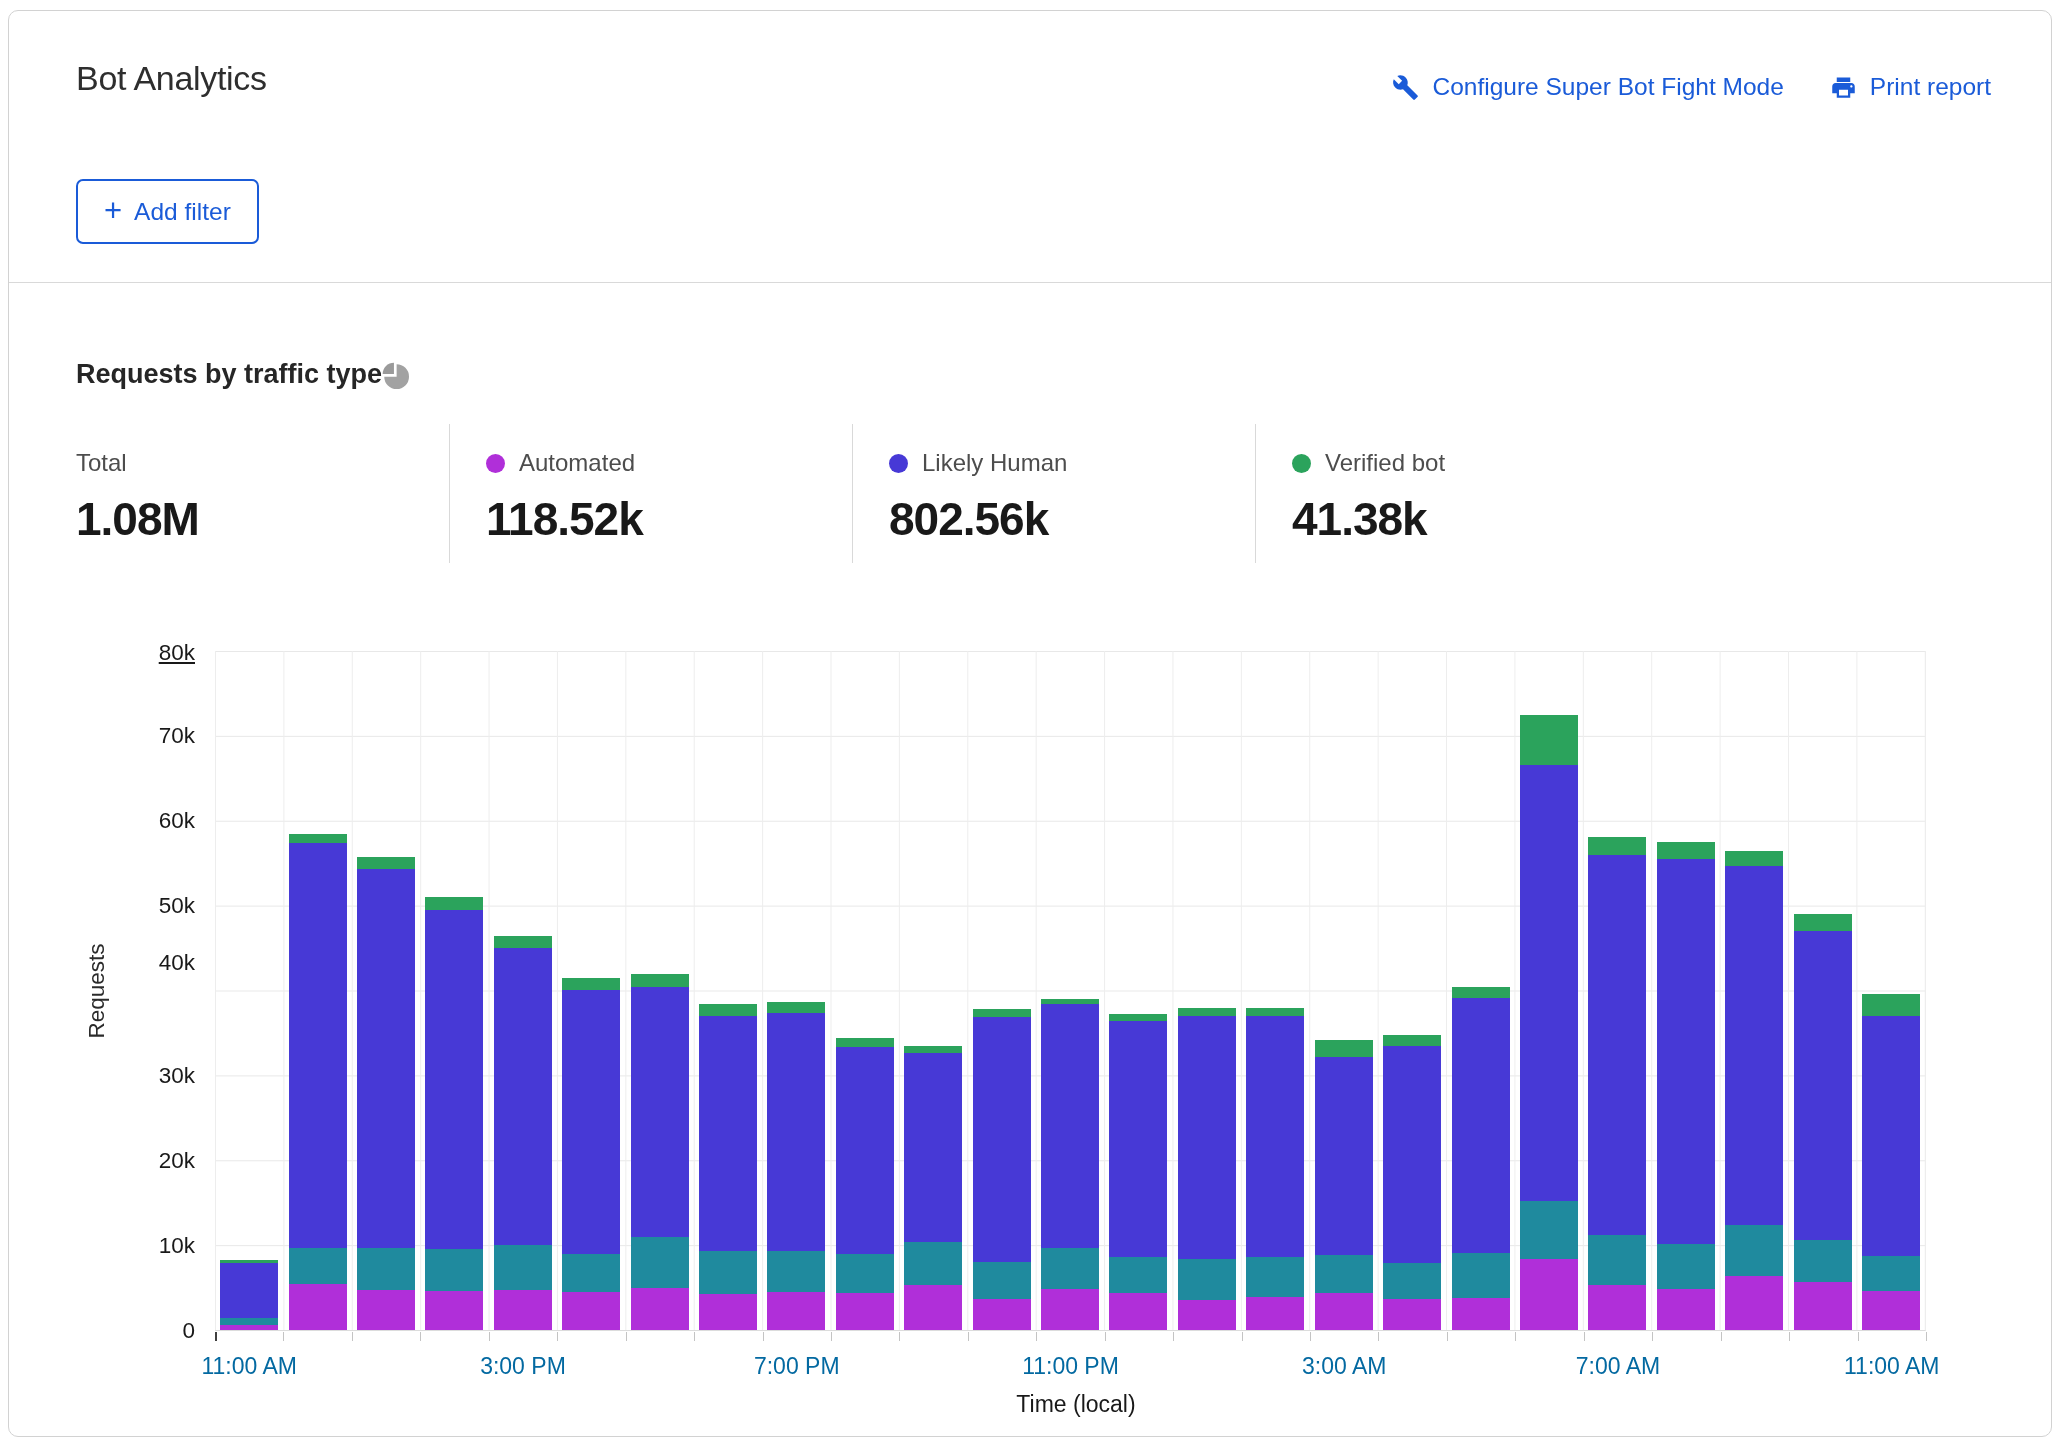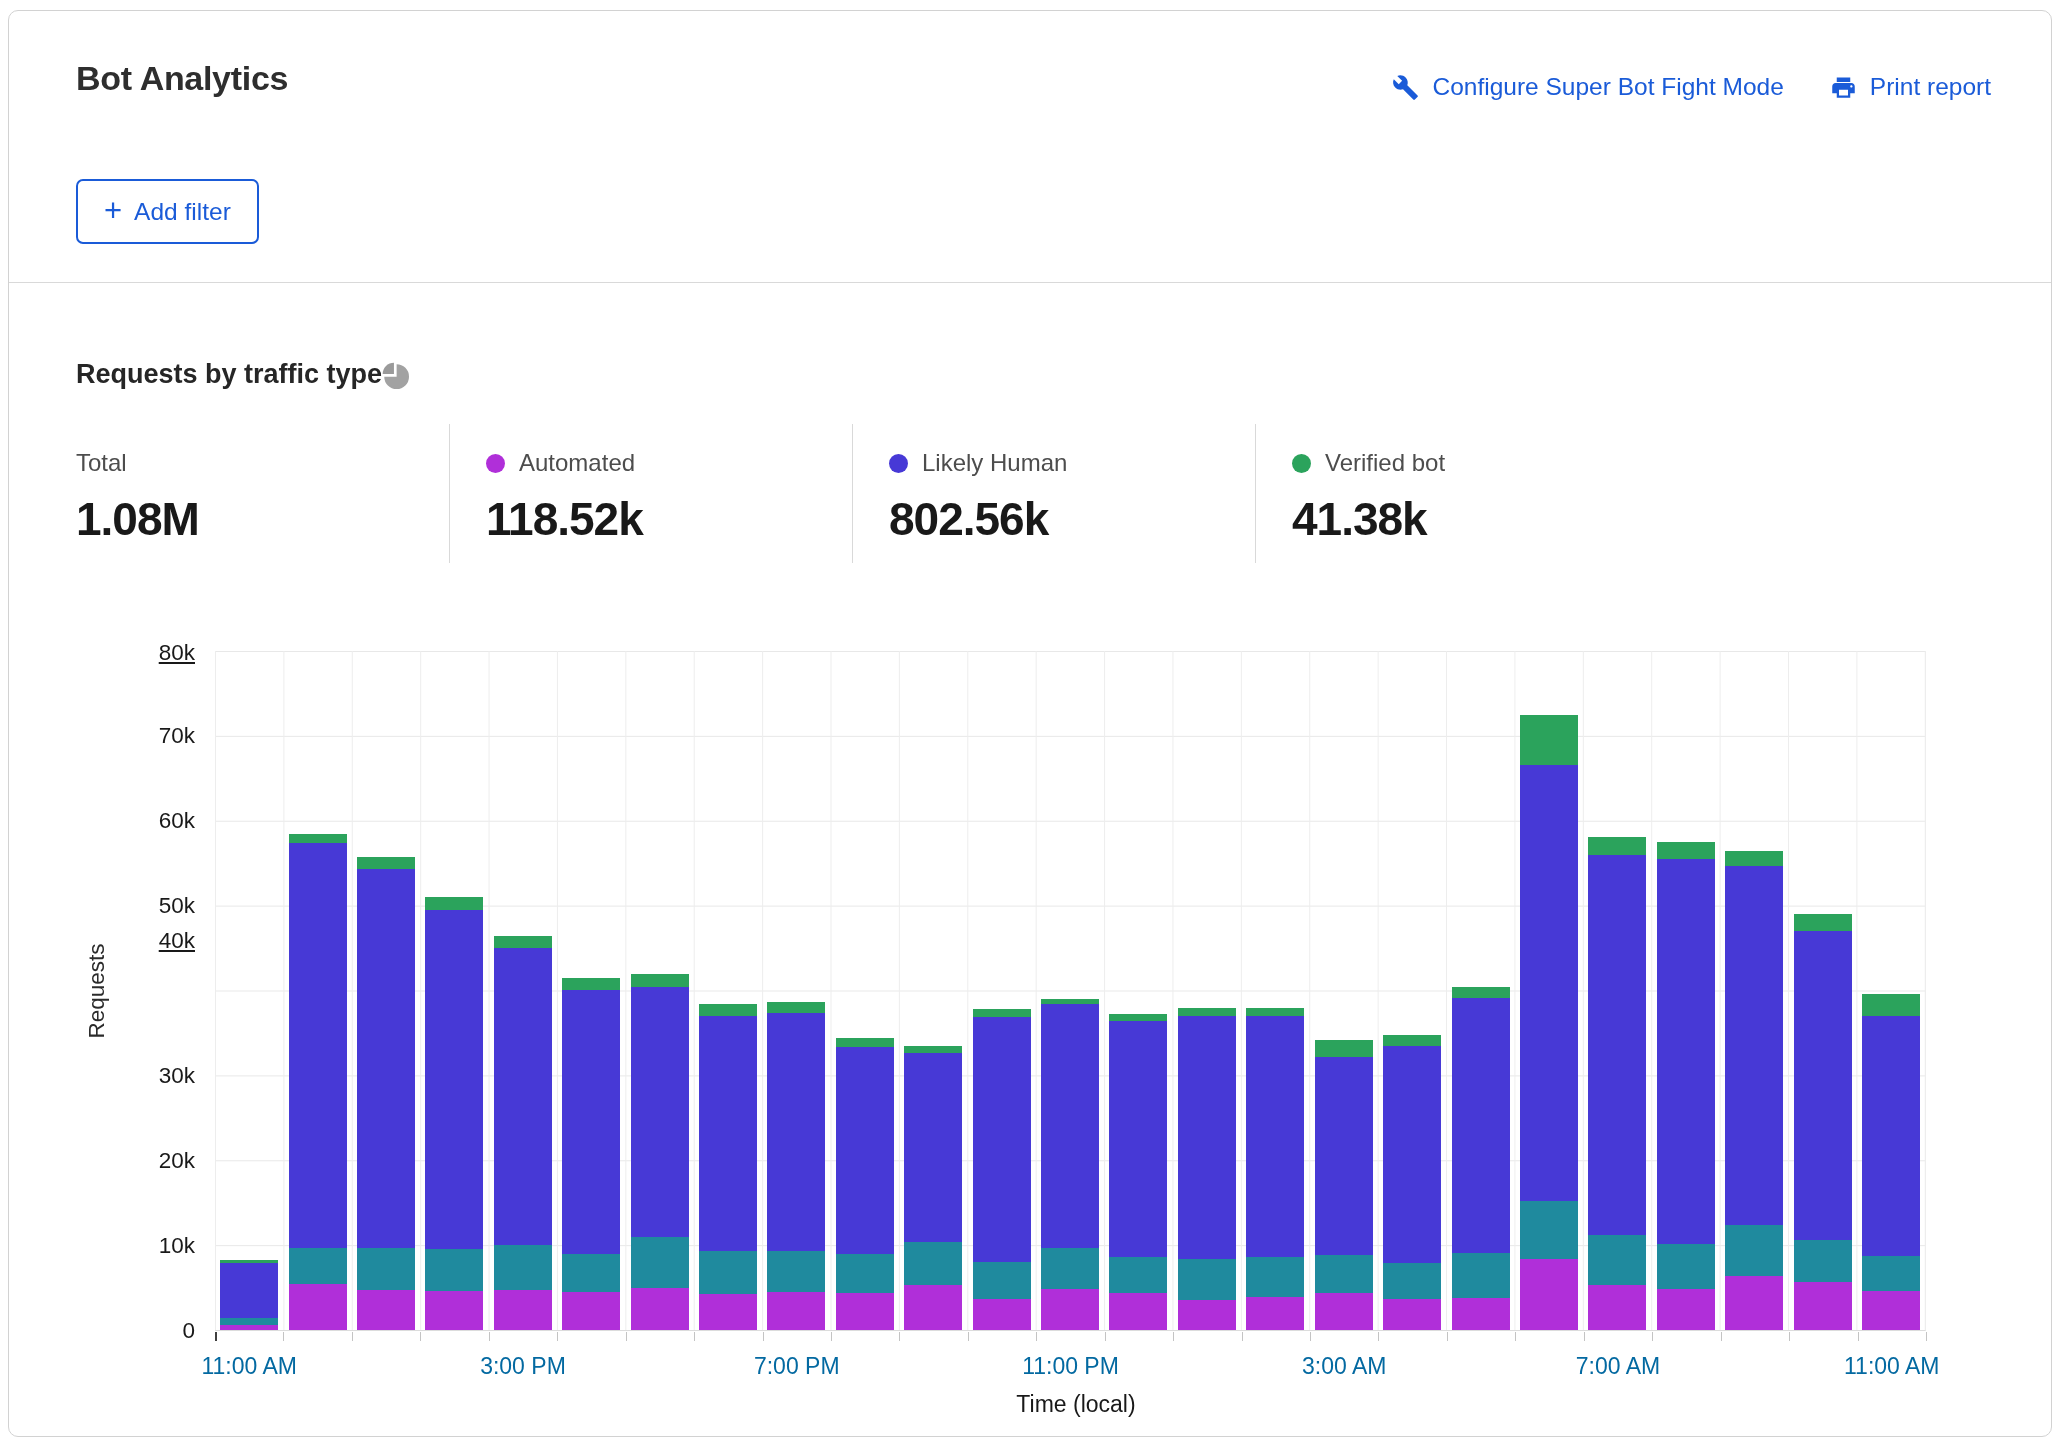--- a/index.html
+++ b/index.html
@@ -6,21 +6,21 @@
   html,body { background:#fff; }
   body {
     width:2062px; height:1450px; position:relative; overflow:hidden;
     font-family:"Liberation Sans","DejaVu Sans",sans-serif; color:#1f1f1f;
   }
   .card {
     position:absolute; left:8px; top:10px; width:2044px; height:1427px;
     background:#fff; border:1px solid #d2d2d2; border-radius:10px;
   }
   
-  .page-title { position:absolute; left:67px; top:48px; font-size:34px; font-weight:700; color:#2e2e2e; letter-spacing:-0.3px; }
+  .page-title { position:absolute; left:67px; top:48px; font-size:34px; font-weight:400; color:#2e2e2e; letter-spacing:-0.3px; }
   .header-links { position:absolute; right:60px; top:62px; display:flex; gap:46px; align-items:center; }
   .hlink { display:flex; align-items:center; gap:13px; color:#1a5bd8; font-size:24.5px; cursor:pointer; }
   .hlink svg { display:block; }
   .add-filter-btn {
     position:absolute; left:67px; top:168px; height:65px; padding:0 26px;
     border:2px solid #1a5bd8; border-radius:7px; background:#fff; color:#1a5bd8;
     font-size:24.5px; font-weight:500; display:flex; align-items:center; gap:12px; cursor:pointer;
     font-family:inherit;
   }
   .plus-glyph { font-size:31px; font-weight:400; line-height:1; position:relative; top:-1px; }
@@ -344,21 +344,21 @@
           <div class="seg" style="height: 21.25px; background: rgb(43, 163, 92);"></div>
         </div>
       </div>
     </div>
   <div class="xlabel">Time (local)</div>
 
 <div class="ytick" style="top: 1305px;">0</div>
     <div class="ytick" style="top: 1220px;">10k</div>
     <div class="ytick" style="top: 1135px;">20k</div>
     <div class="ytick" style="top: 1050px;">30k</div>
-    <div class="ytick" style="top: 915px; text-decoration: underline;">40k</div>
+    <div class="ytick" style="top: 937px;">40k</div>
     <div class="ytick" style="top: 880px;">50k</div>
     <div class="ytick" style="top: 795px;">60k</div>
     <div class="ytick" style="top: 710px;">70k</div>
     <div class="ytick" style="top: 627px; text-decoration: underline;">80k</div>
     <div class="xtick" style="left: 130.22px;">11:00 AM</div>
     <div class="xtick" style="left: 403.98px;">3:00 PM</div>
     <div class="xtick" style="left: 677.74px;">7:00 PM</div>
     <div class="xtick" style="left: 951.5px;">11:00 PM</div>
     <div class="xtick" style="left: 1225.26px;">3:00 AM</div>
     <div class="xtick" style="left: 1499.02px;">7:00 AM</div>

